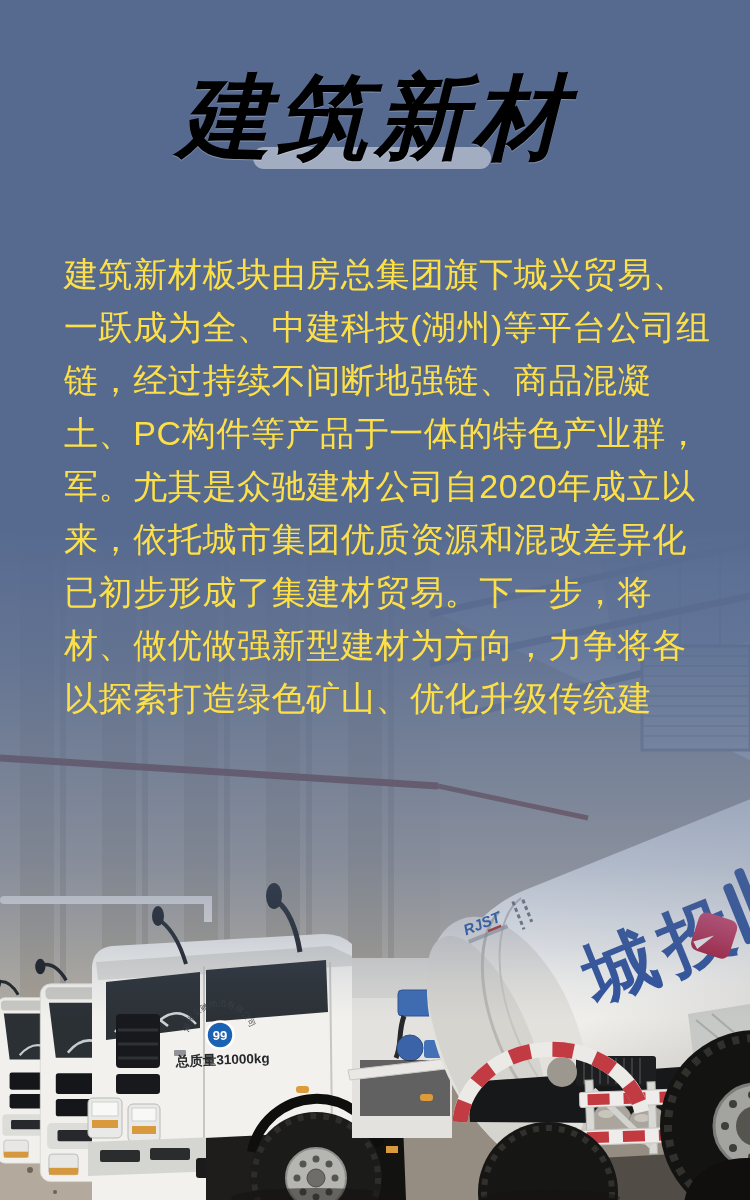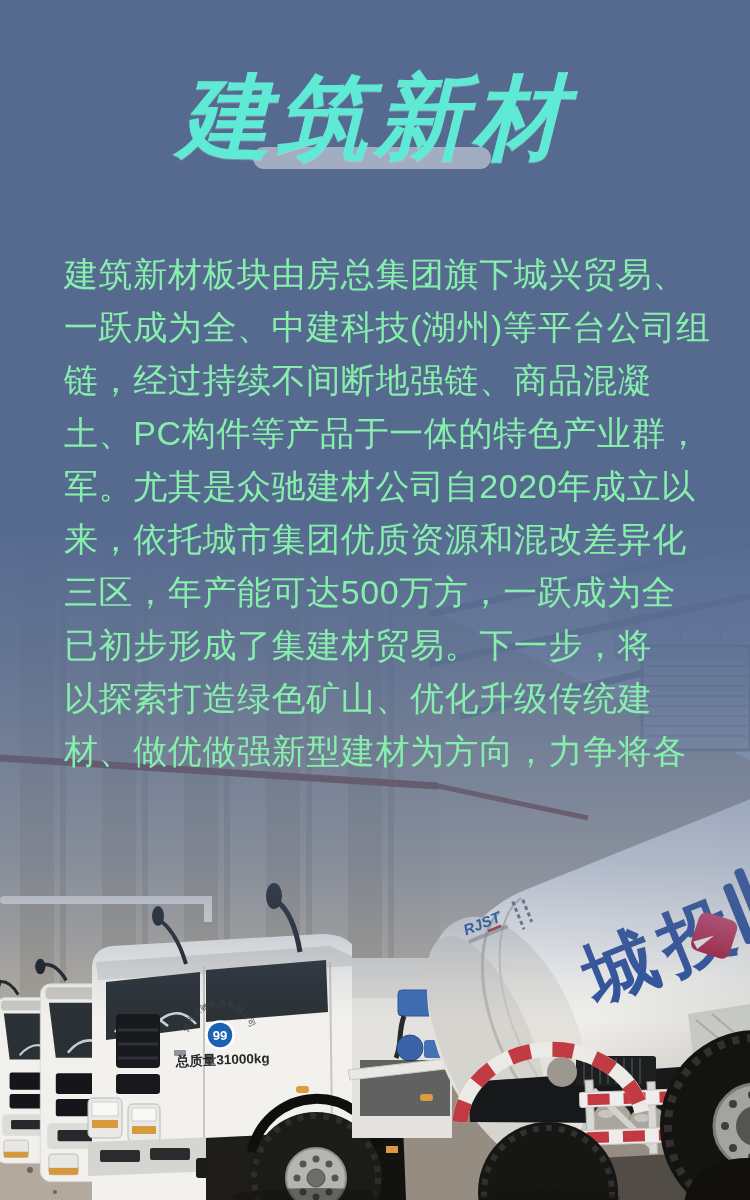--- a/index.html
+++ b/index.html
@@ -24,28 +24,28 @@
       rgba(86,106,144,0) 100%);
   }
   .content{position:absolute;inset:0;z-index:2;}
   .title-wrap{position:absolute;left:0;top:62px;width:750px;height:130px;}
   .title-pill{
     position:absolute;left:253px;top:85px;width:238px;height:22px;
     border-radius:11px;background:rgba(255,255,255,0.45);
   }
   .title{
     position:relative;width:750px;text-align:center;
-    font-size:92px;line-height:110px;font-weight:bold;color:#5eead4;
+    font-size:92px;line-height:110px;font-weight:bold;color:#000000;
     letter-spacing:6px;font-style:italic;
     text-shadow:0 1px 0 rgba(255,255,255,0.25);
   }
   .article{position:absolute;left:0;top:248px;width:750px;}
   .article .body-line{
     padding-left:64px;height:53px;line-height:53px;white-space:nowrap;
-    font-size:34px;letter-spacing:0.6px;color:#86efac;font-weight:400;
+    font-size:34px;letter-spacing:0.6px;color:#fde047;font-weight:400;
   }
 </style>
 </head>
 <body>
 
 <div class="page">
 
   <svg class="photo" viewBox="0 440 750 760" width="750" height="760" xmlns="http://www.w3.org/2000/svg">
     <defs>
       <linearGradient id="drumGrad" x1="0" y1="0" x2="0" y2="1">
@@ -332,20 +332,19 @@
       <div class="title-pill"></div>
       <div class="title">建筑新材</div>
     </div>
     <div class="article">
         <div class="body-line">建筑新材板块由房总集团旗下城兴贸易、</div>
         <div class="body-line">一跃成为全、中建科技(湖州)等平台公司组</div>
         <div class="body-line">链，经过持续不间断地强链、商品混凝</div>
         <div class="body-line">土、PC构件等产品于一体的特色产业群，</div>
         <div class="body-line">军。尤其是众驰建材公司自2020年成立以</div>
         <div class="body-line">来，依托城市集团优质资源和混改差异化</div>
-        <div class="body-line">三区，年产能可达500万方，一跃成为全</div>
         <div class="body-line">已初步形成了集建材贸易。下一步，将</div>
+        <div class="body-line">材、做优做强新型建材为方向，力争将各</div>
         <div class="body-line">以探索打造绿色矿山、优化升级传统建</div>
-        <div class="body-line">材、做优做强新型建材为方向，力争将各</div>
       </div>
   </div>
 
 </div>
 
 </body></html>

